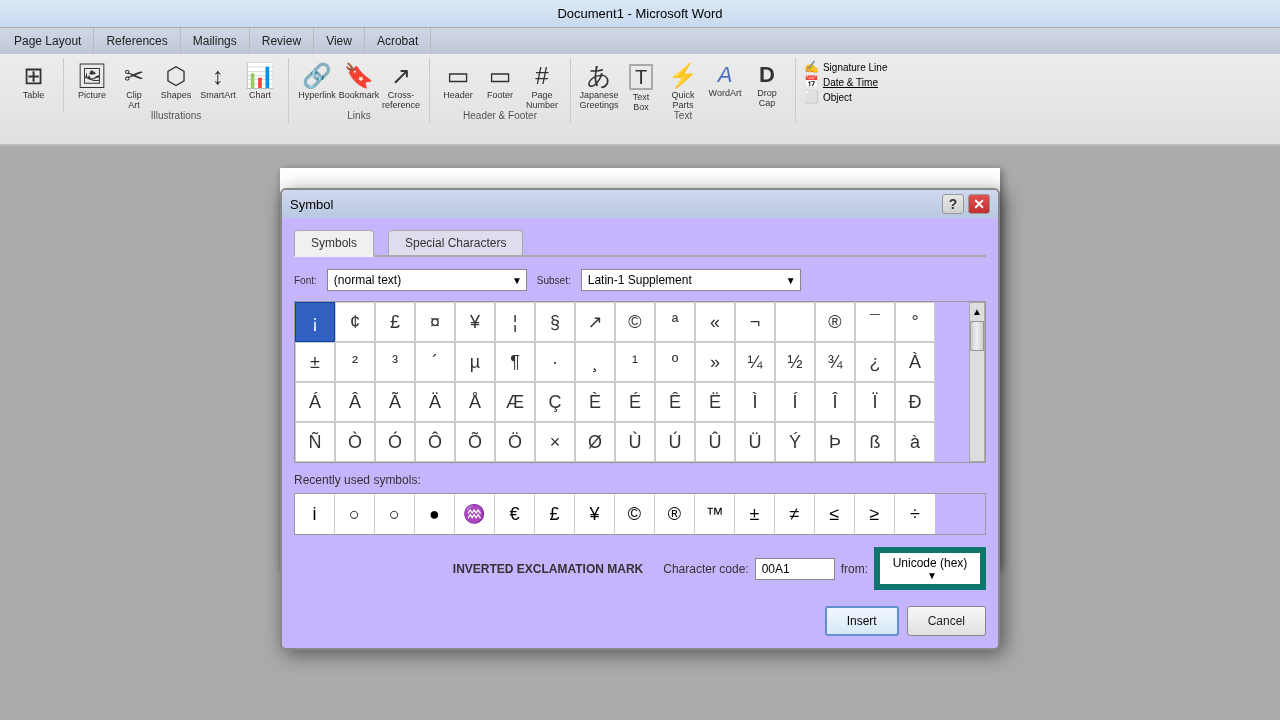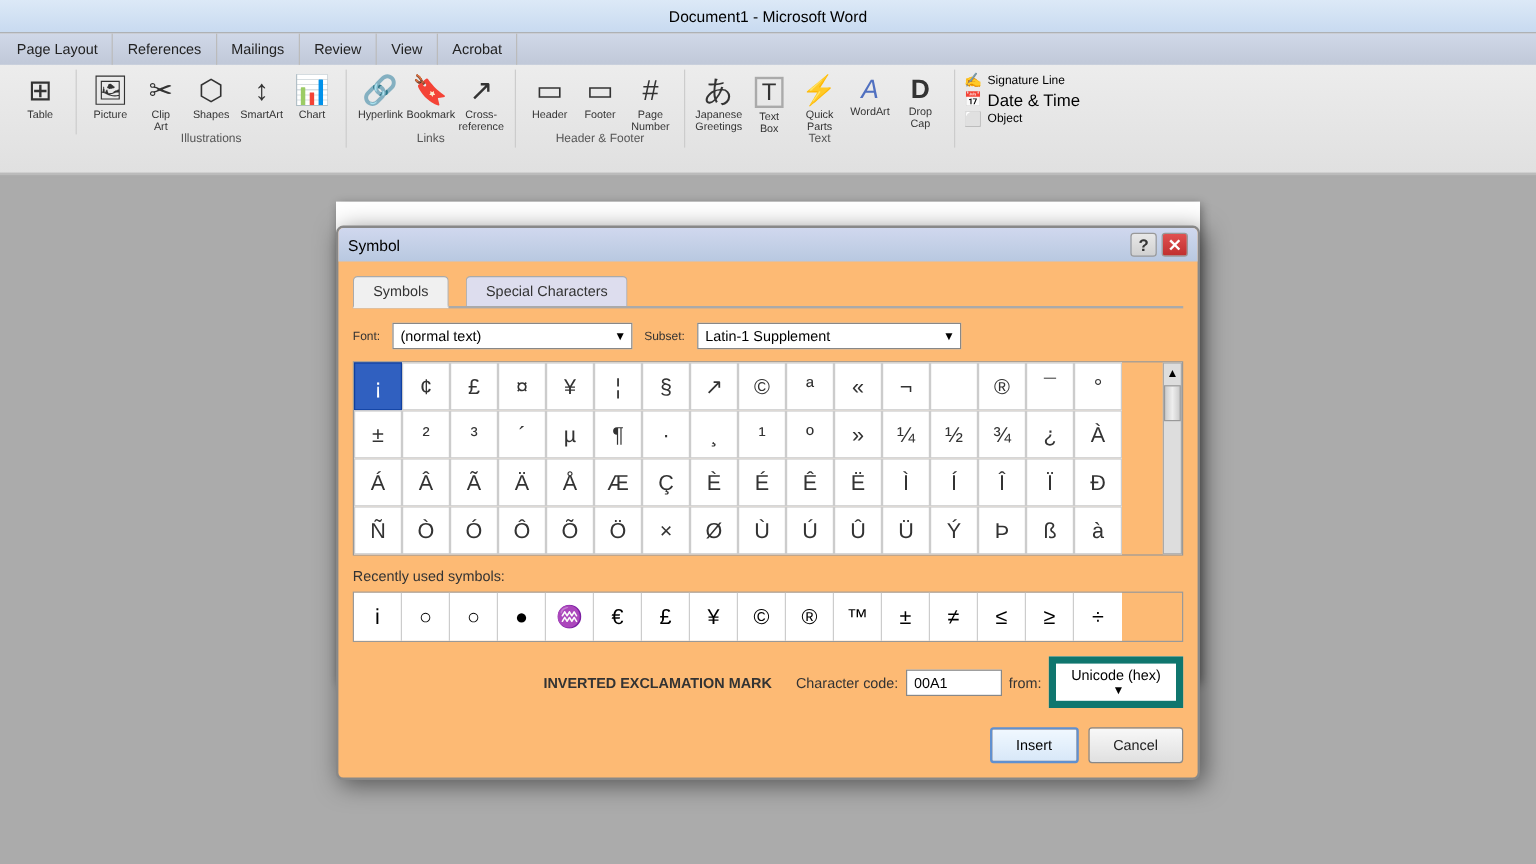--- a/index.html
+++ b/index.html
@@ -131,21 +131,21 @@
     .dialog-overlay {
       position: absolute;
       top: 0; left: 0; right: 0; bottom: 0;
       display: flex;
       align-items: flex-start;
       justify-content: center;
       padding-top: 40px;
     }
 
     .dialog {
-      background: #fdba74;
+      background: #c4b5fd;
       border: 2px solid #888;
       border-radius: 6px;
       box-shadow: 4px 4px 20px rgba(0,0,0,0.5);
       width: 720px;
       position: relative;
     }
 
     .dialog-title-bar {
       background: linear-gradient(to bottom, #d0d8ee, #b8c8e0);
       border-radius: 4px 4px 0 0;
@@ -557,21 +557,21 @@
     </div>
 
     <div class="ribbon-group" style="border-right:none;">
       <div class="ribbon-group-icons" style="flex-direction:column;gap:1px;">
         <div style="display:flex;align-items:center;gap:4px;cursor:pointer;">
           <span>✍</span>
           <span style="font-size:10px;">Signature Line</span>
         </div>
         <div style="display:flex;align-items:center;gap:4px;cursor:pointer;">
           <span>📅</span>
-          <span style="font-size:14px;">Date &amp; Time</span>
+          <span style="font-size:10px;text-decoration:underline;">Date &amp; Time</span>
         </div>
         <div style="display:flex;align-items:center;gap:4px;cursor:pointer;">
           <span>⬜</span>
           <span style="font-size:10px;">Object</span>
         </div>
       </div>
     </div>
   </div>
 </div>
 

